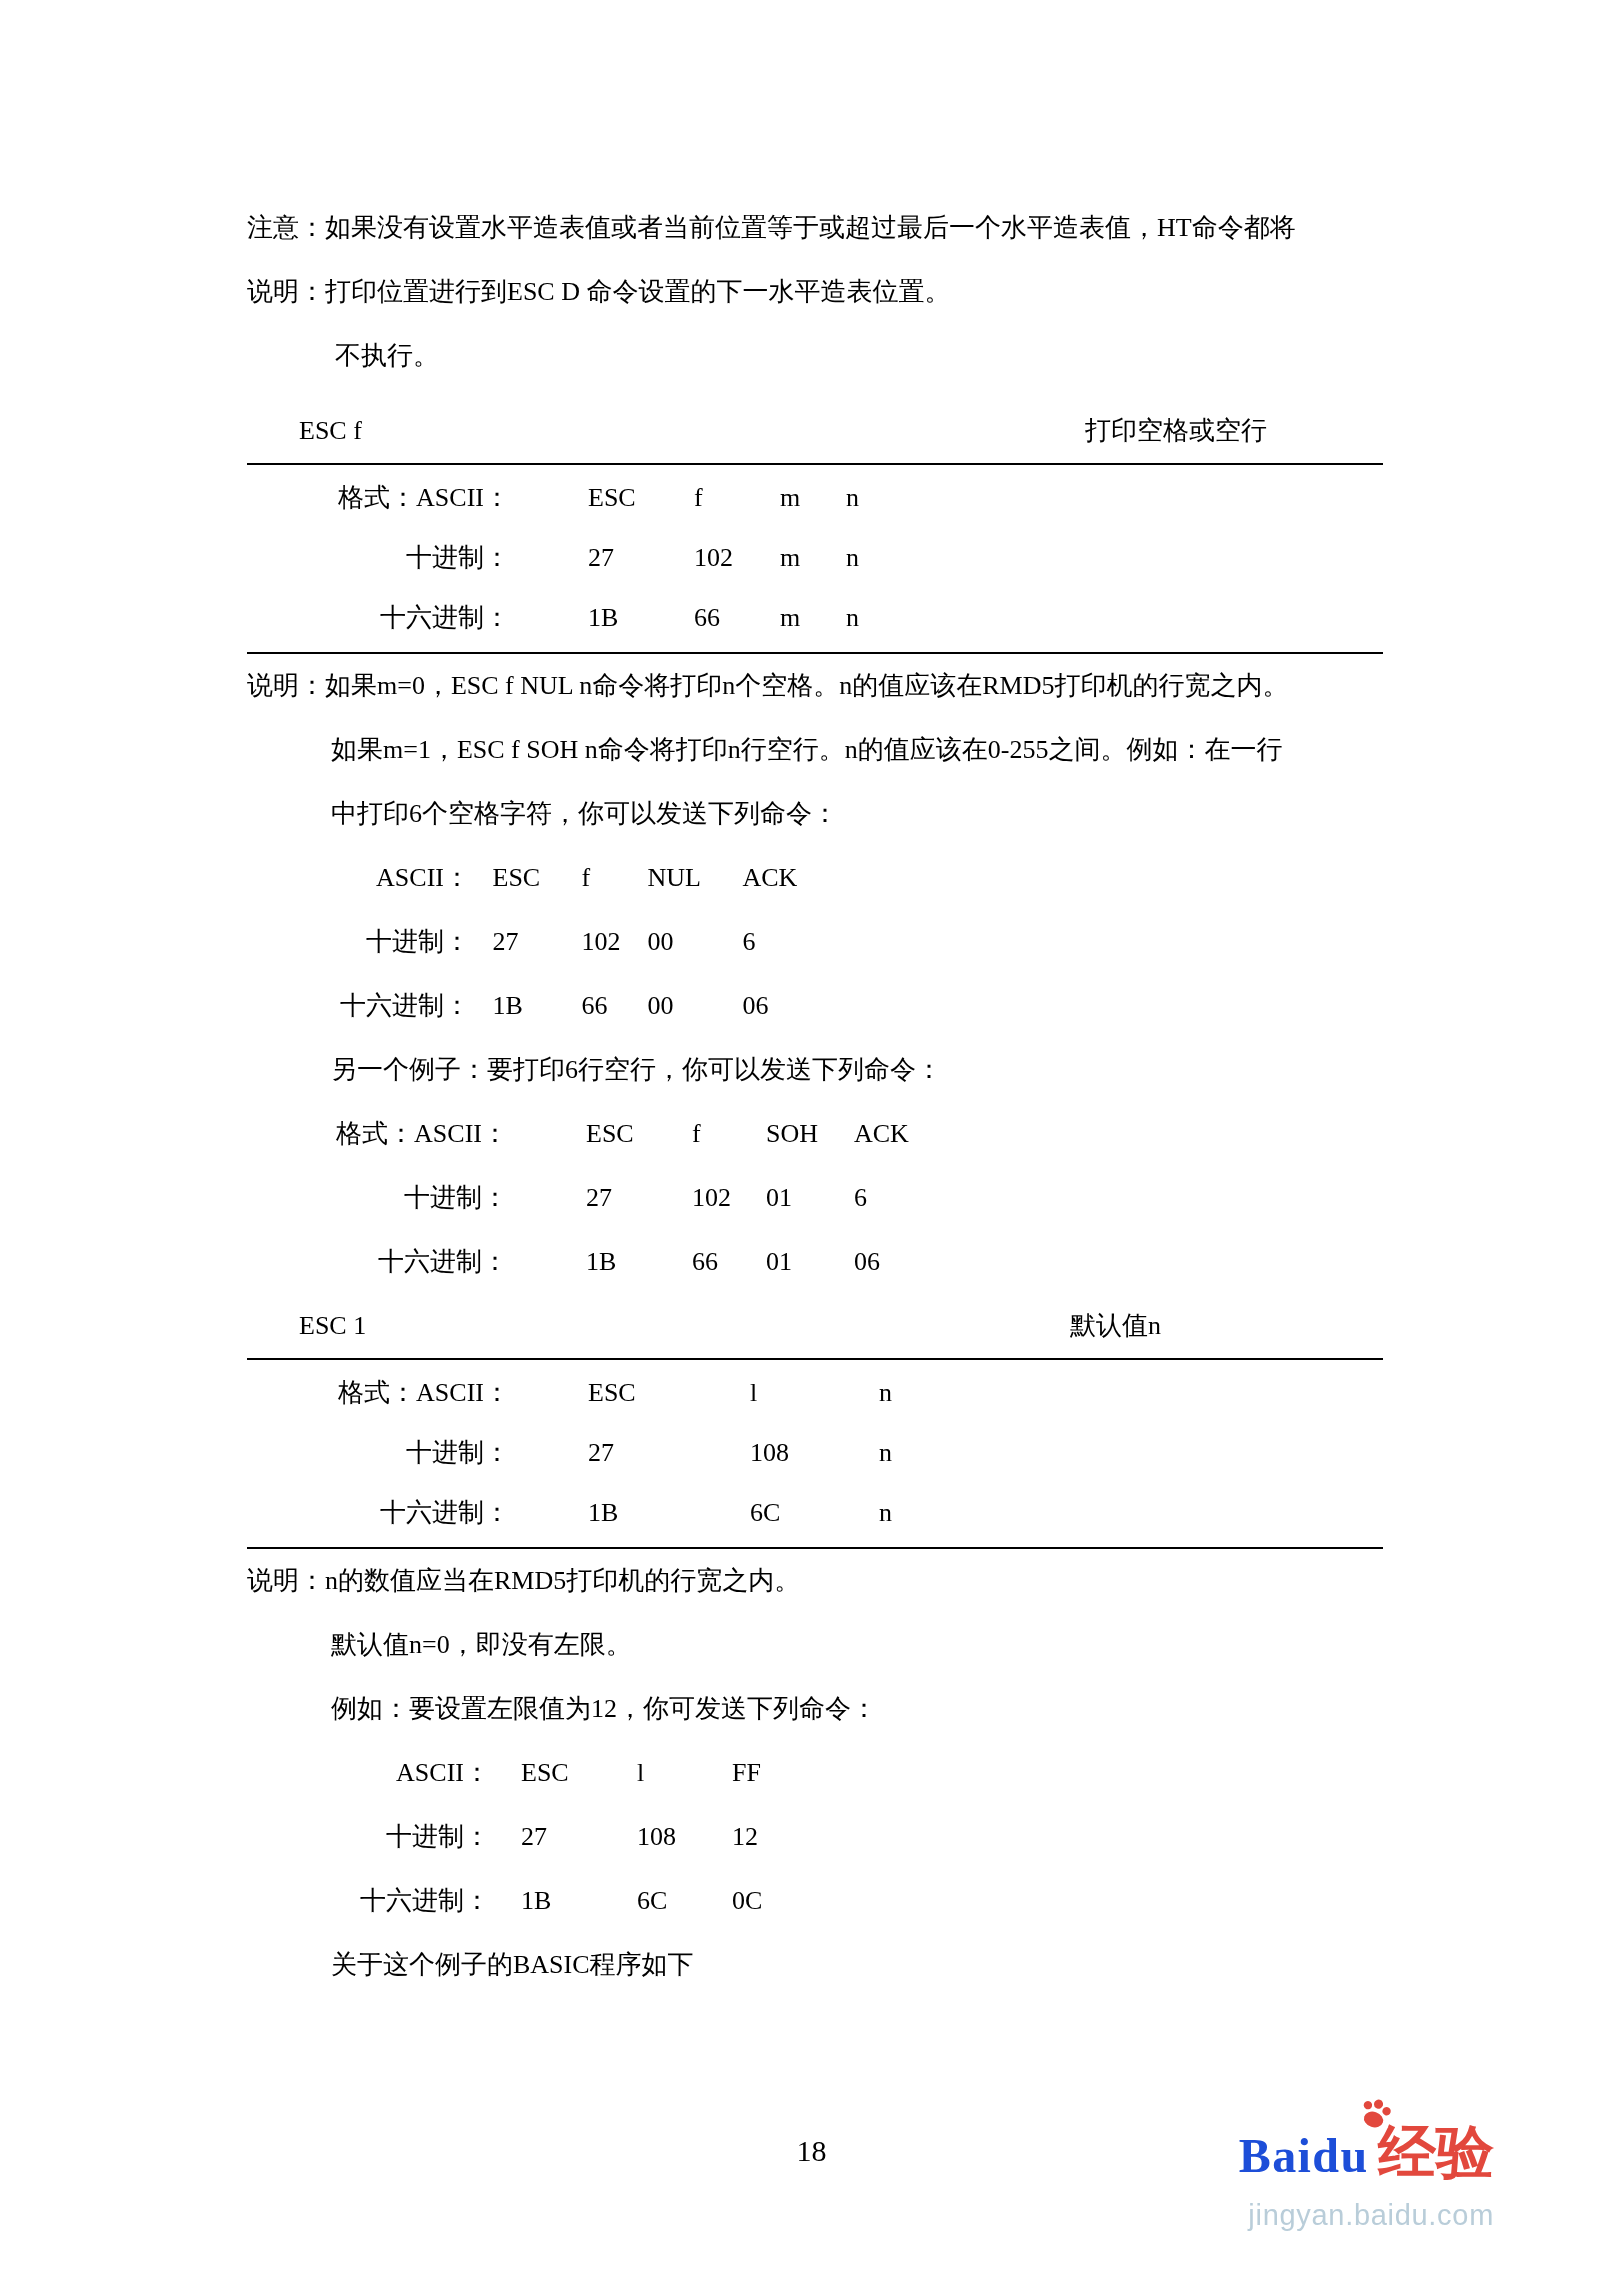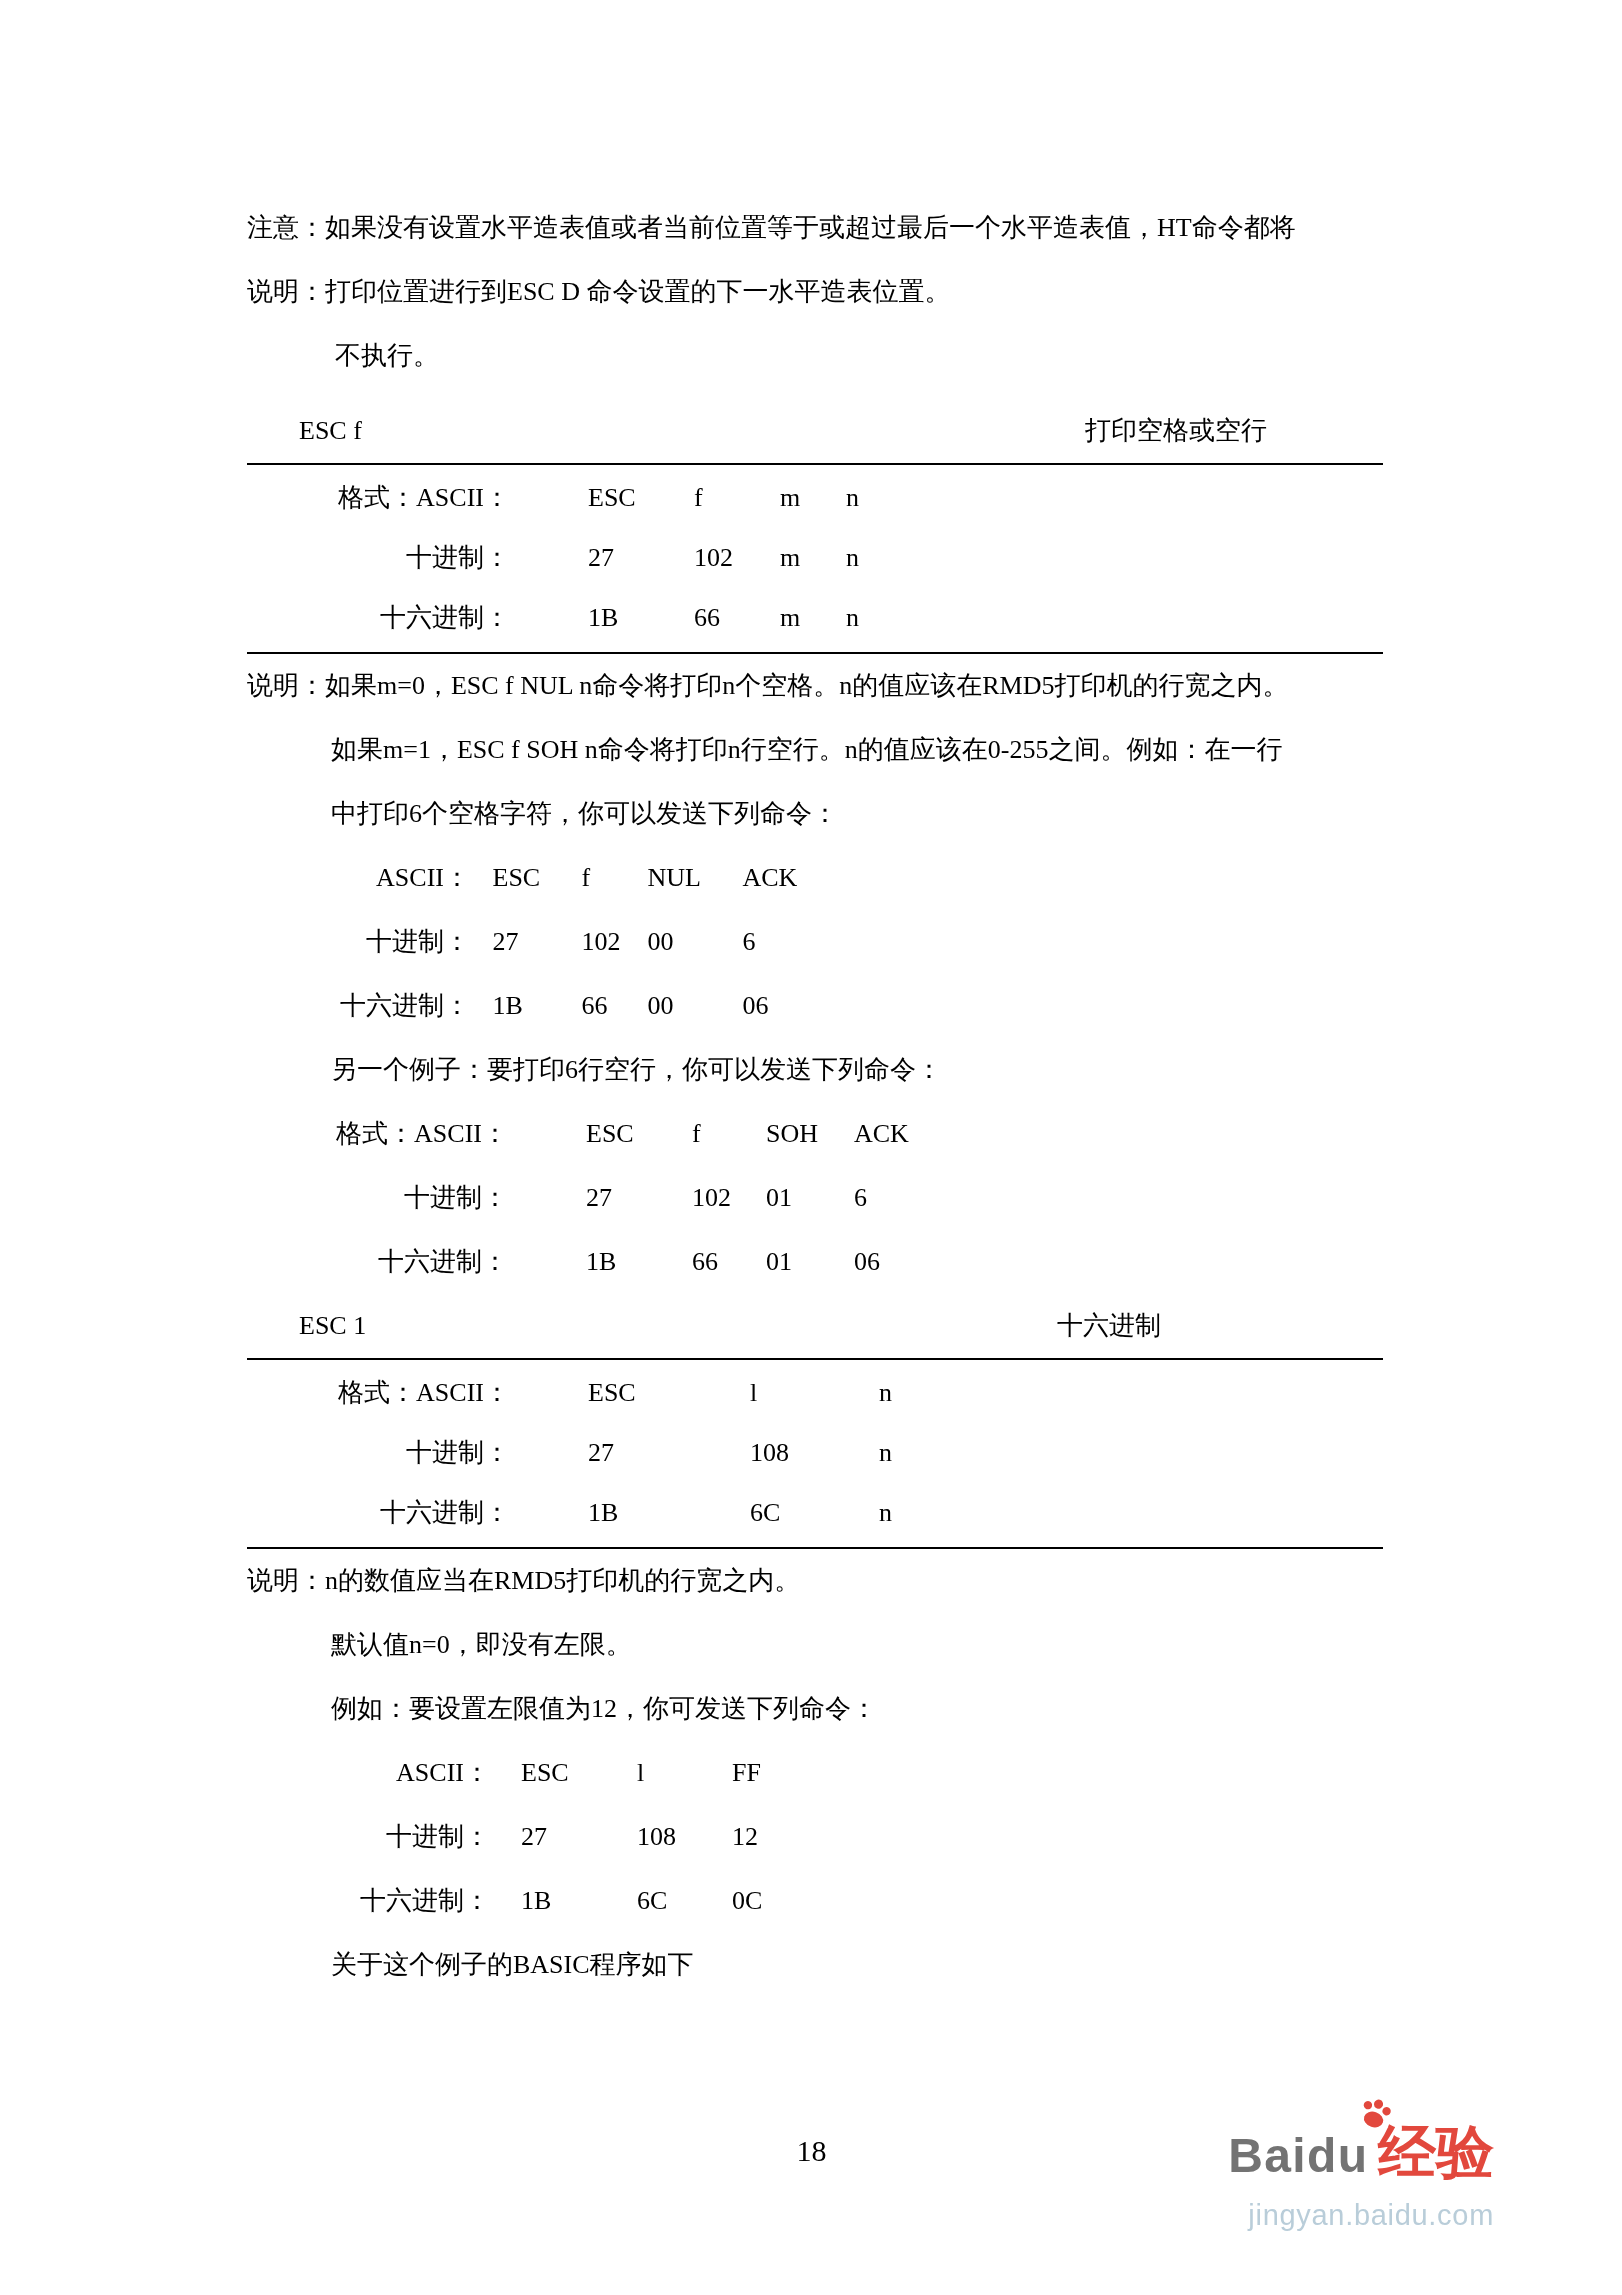--- a/index.html
+++ b/index.html
@@ -63,21 +63,21 @@
   .ex-c .tc2 { width:82px; }
 
   .page-number {
     position:absolute; top:2137px; left:0; width:100%;
     text-align:center; font-size:30px; line-height:27px; color:#000;
   }
 
   
   .watermark { position:absolute; top:2114px; right:129px; text-align:right; }
   .wm-brand-row { display:flex; align-items:baseline; justify-content:flex-end; position:relative; }
-  .wm-brand { font-family:Liberation Sans, sans-serif; font-weight:bold; font-size:48px; color:#737373; letter-spacing:1.4px; }
+  .wm-brand { font-family:Liberation Serif, serif; font-weight:bold; font-size:48px; color:#1d4ed8; letter-spacing:1.4px; }
   .wm-cn { font-weight:bold; font-size:58px; color:#e2483d; margin-left:9.5px; }
   .wm-paw { position:absolute; right:101px; top:-17.7px; width:35px; height:35px; transform:rotate(18deg); }
   .wm-url { font-family:"Liberation Sans","DejaVu Sans",sans-serif; font-size:29px; color:#b9cdd9; margin-top:6.8px; letter-spacing:0.7px; }
 </style>
 </head>
 <body>
 
 <div class="page">
   <div class="content">
 
@@ -163,21 +163,21 @@
         <span class="tlabel">十六进制：</span>
         <span class="tc tc0">1B</span>
         <span class="tc tc1">66</span>
         <span class="tc tc2">01</span>
         <span class="tc tc3">06</span>
       </div>
     </div>
 
     <div class="cmd-header">
       <span>ESC 1</span>
-      <span class="cmd-title mr-b">十六进制</span>
+      <span class="cmd-title mr-b">默认值n</span>
     </div>
 
     <div class="cmd-table t-escl">
       <div class="trow">
         <span class="tlabel">格式：ASCII：</span>
         <span class="tc tc0">ESC</span>
         <span class="tc tc1">l</span>
         <span class="tc tc2">n</span>
       </div>
       <div class="trow">

